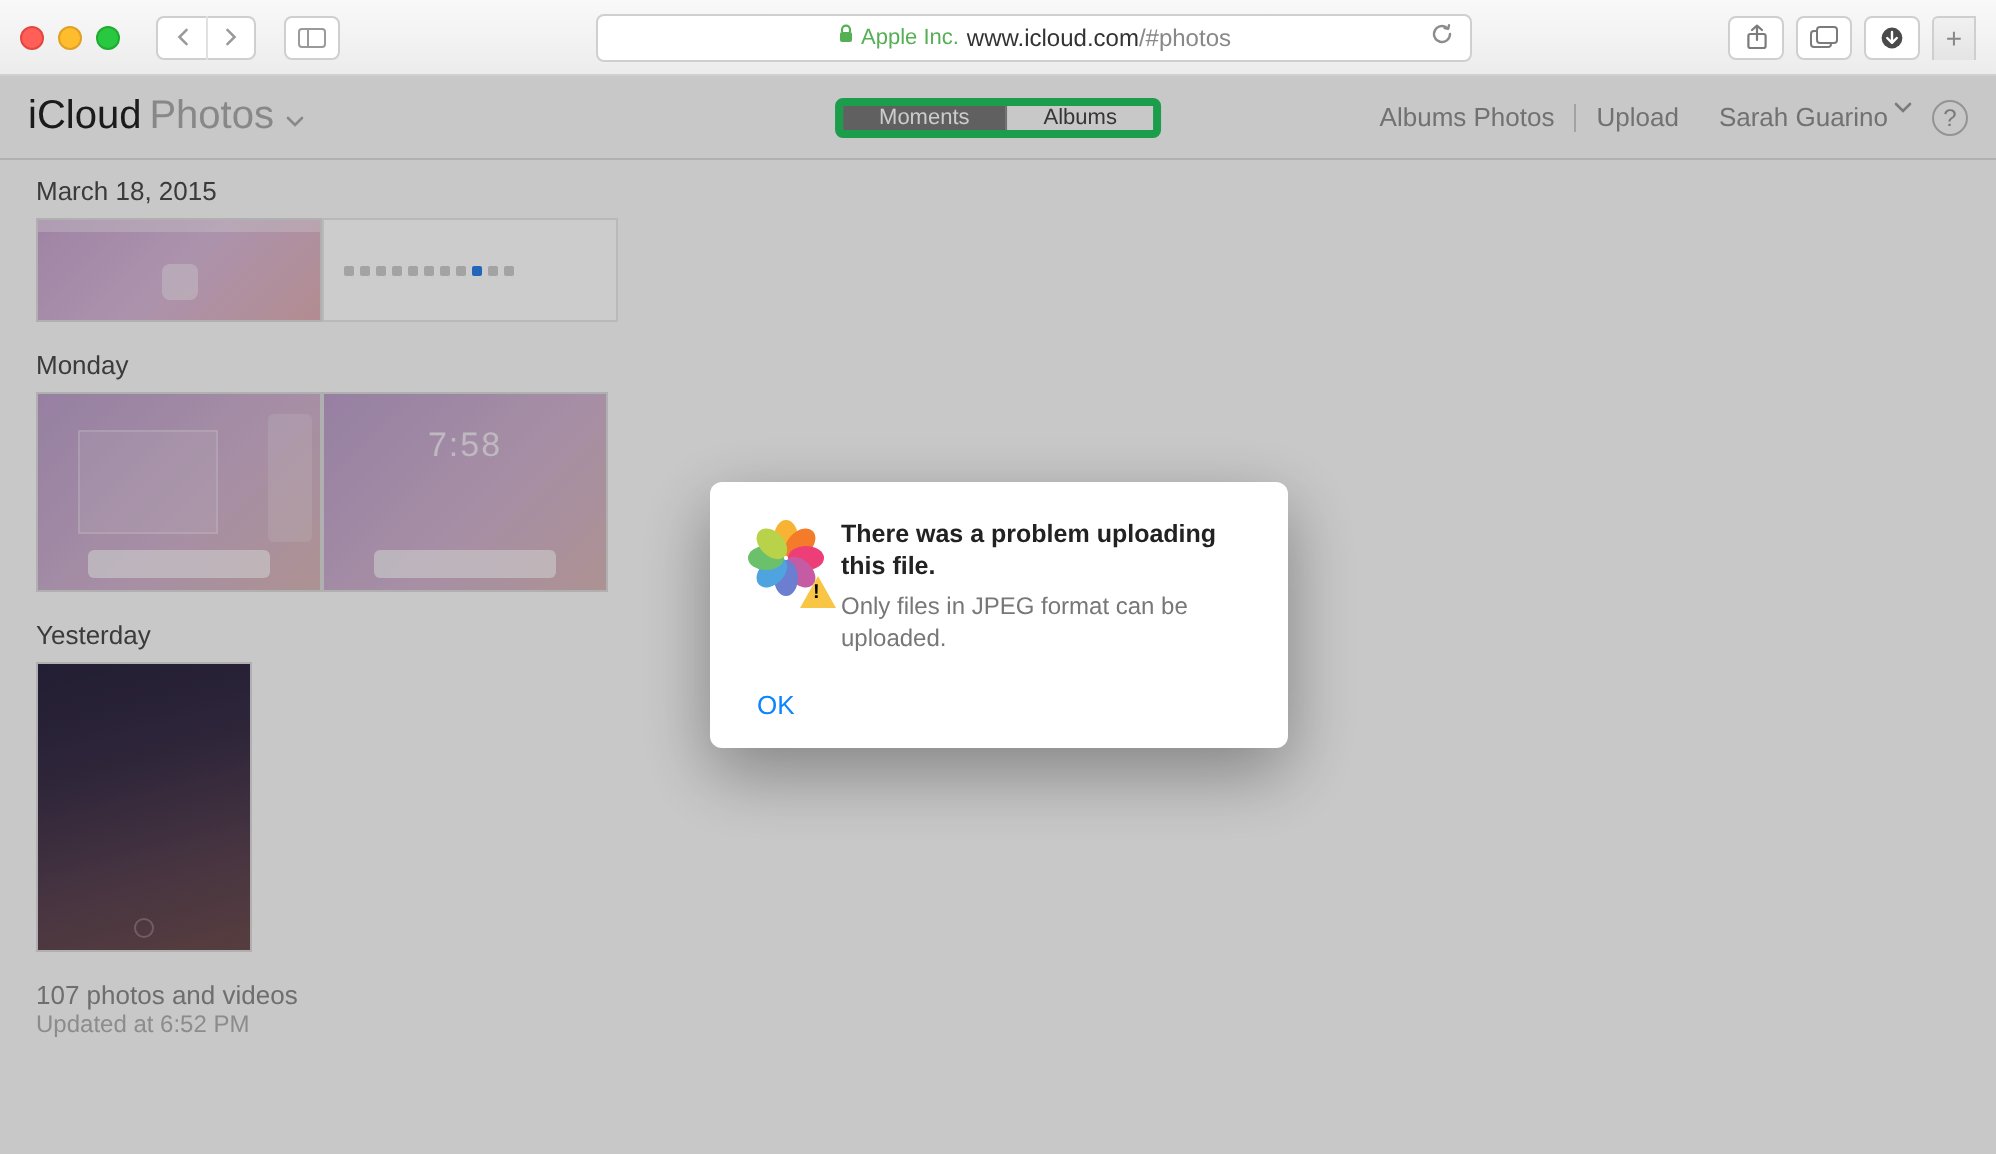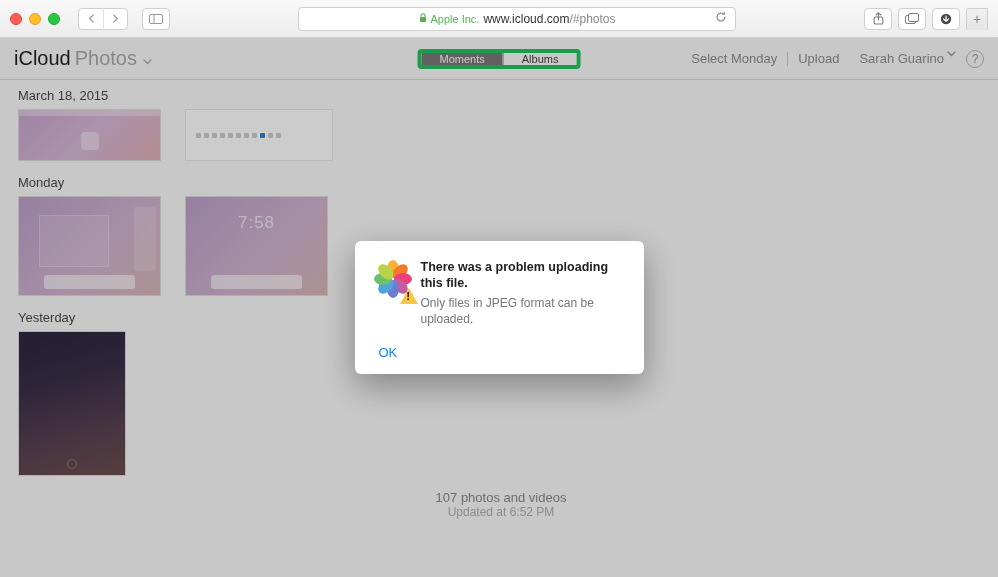--- a/index.html
+++ b/index.html
@@ -83,21 +83,21 @@
     .user-name { display: flex; align-items: flex-start; gap: 3px; }
     .help-circle {
       width: 18px; height: 18px; border: 1px solid #b9b9b9; border-radius: 50%;
       display: flex; align-items: center; justify-content: center; font-size: 12px; color: #999;
     }
 
     .content { padding: 8px 14px 60px 18px; overflow-y: auto; height: calc(100% - 42px); }
 
     .section { margin-bottom: 14px; }
     .section-title { font-size: 13px; color: #4a4a4a; margin-bottom: 6px; font-weight: 400; }
-    .thumbs { display: flex; gap: 24px; }
+    .thumbs { display: flex; gap: 0; }
 
     .thumb { border: 1px solid #ddd; background: #ddd; position: relative; overflow: hidden; }
 
     
     .thumb1 { width: 143px; height: 52px; background: linear-gradient(135deg, #c8a5cf 0%, #d8b8d8 50%, #e0b0b5 100%); position: relative; }
     .thumb1::before { content: ""; position: absolute; top: 0; left: 0; right: 0; height: 6px; background: rgba(255,255,255,0.35); }
     .thumb1::after { content: ""; position: absolute; left: 50%; bottom: 10px; transform: translateX(-50%); width: 18px; height: 18px; background: rgba(255,255,255,0.4); border-radius: 4px; }
     .thumb-tray { width: 148px; height: 52px; background: #fff; border: 1px solid #e8e8e8; display: flex; align-items: center; padding: 0 10px; gap: 3px; }
     .thumb-tray span { width: 5px; height: 5px; border-radius: 1px; background: #ccc; }
     .thumb-tray span.active { background: #2d7fe8; }
@@ -110,21 +110,21 @@
     .thumb3 .time { position: absolute; left: 50%; top: 16px; transform: translateX(-50%); color: rgba(255,255,255,0.7); font-size: 17px; font-weight: 200; letter-spacing: 1px; }
 
     .thumb4 {
       width: 108px; height: 145px;
       background: linear-gradient(165deg, #2b2640 0%, #3a2f48 35%, #5b4352 72%, #6d4d4e 100%);
       position: relative; color: rgba(255,255,255,0.6); font-size: 6px; padding: 18px 8px;
     }
     .thumb4 .homebar { position: absolute; bottom: 6px; left: 50%; transform: translateX(-50%); width: 10px; height: 10px; border: 1px solid rgba(255,255,255,0.25); border-radius: 50%; }
 
     .footer-text {
-      text-align: center; font-size: 13px; color: #8a8a8a; margin-top: 8px;
+      text-align: left; font-size: 13px; color: #8a8a8a; margin-top: 8px;
     }
     .footer-sub { font-size: 12px; color: #b0b0b0; }
 
     
     .dimmer {
       position: absolute; inset: 0; background: rgba(0,0,0,0.20); display: flex; align-items: center; justify-content: center;
     }
     .dialog {
       width: 289px; background: #fff; border-radius: 6px; box-shadow: 0 12px 35px rgba(0,0,0,0.35);
       padding: 18px 18px 10px 18px; position: relative;
@@ -228,21 +228,21 @@
           </svg>
       </span>
     </div>
 
     <div class="segmented">
       <div class="seg-item active">Moments</div>
       <div class="seg-item">Albums</div>
     </div>
 
     <div class="header-right">
-      <span>Select Monday</span>
+      <span>Albums Photos</span>
       <div class="divider"></div>
       <span>Upload</span>
       <div class="user-name" style="margin-left:10px;">
         <span>Sarah Guarino</span>
         <svg width="9" height="6" viewBox="0 0 9 6">
             <path d="M1 1 L4.5 4.5 L8 1" stroke="#9a9a9a" stroke-width="1.3" fill="none" stroke-linecap="round"></path>
           </svg>
       </div>
       <div class="help-circle">
         <span>?</span>

